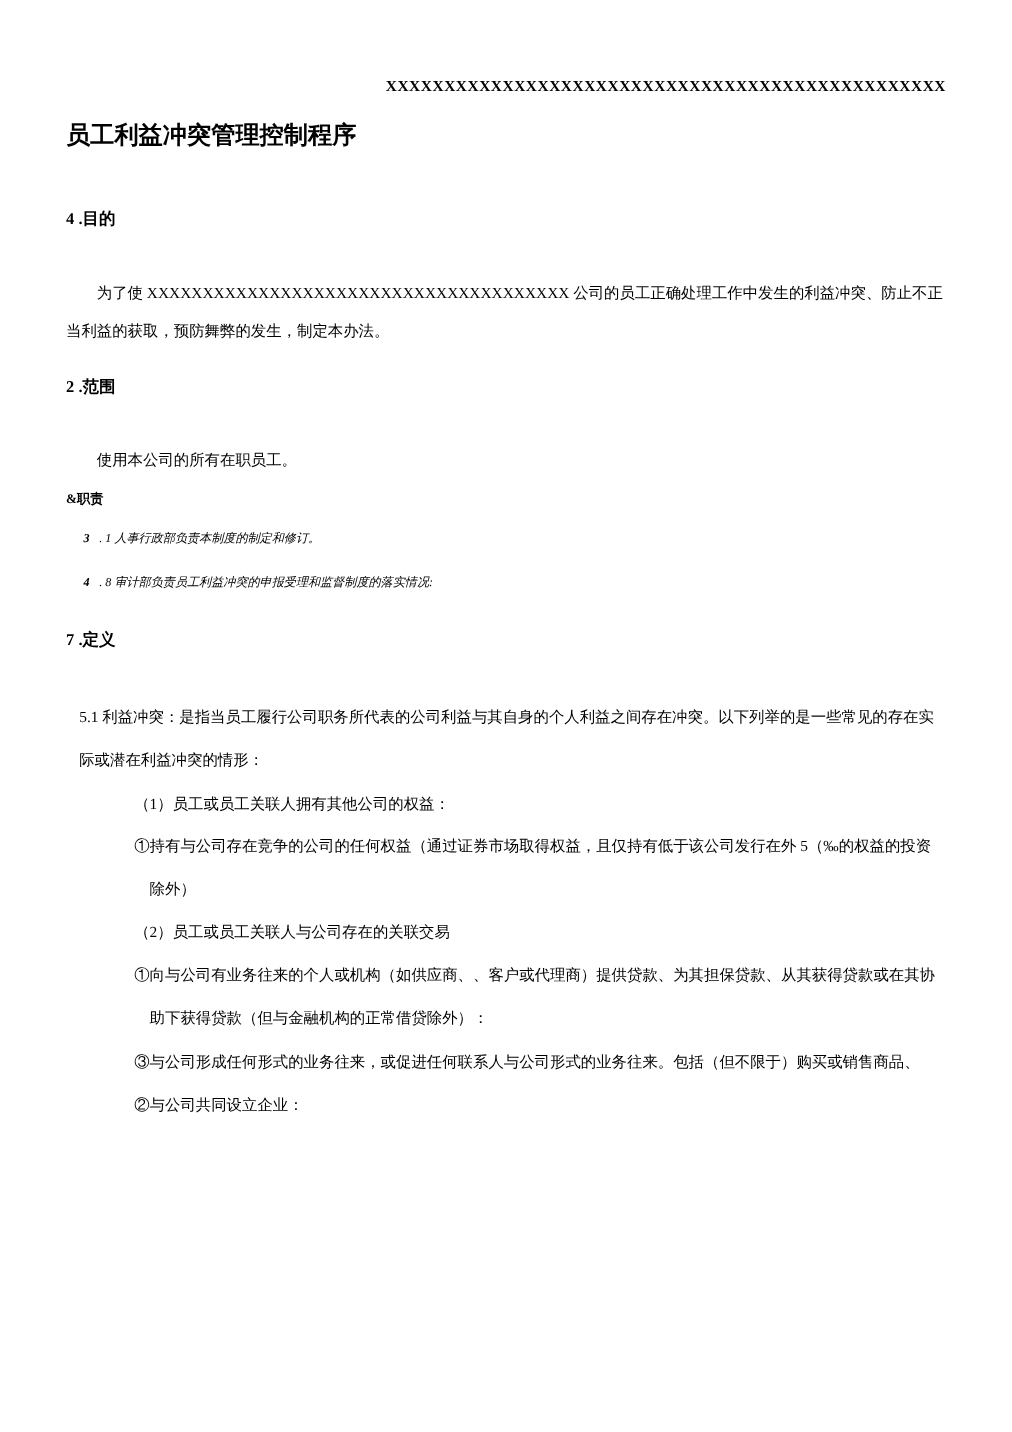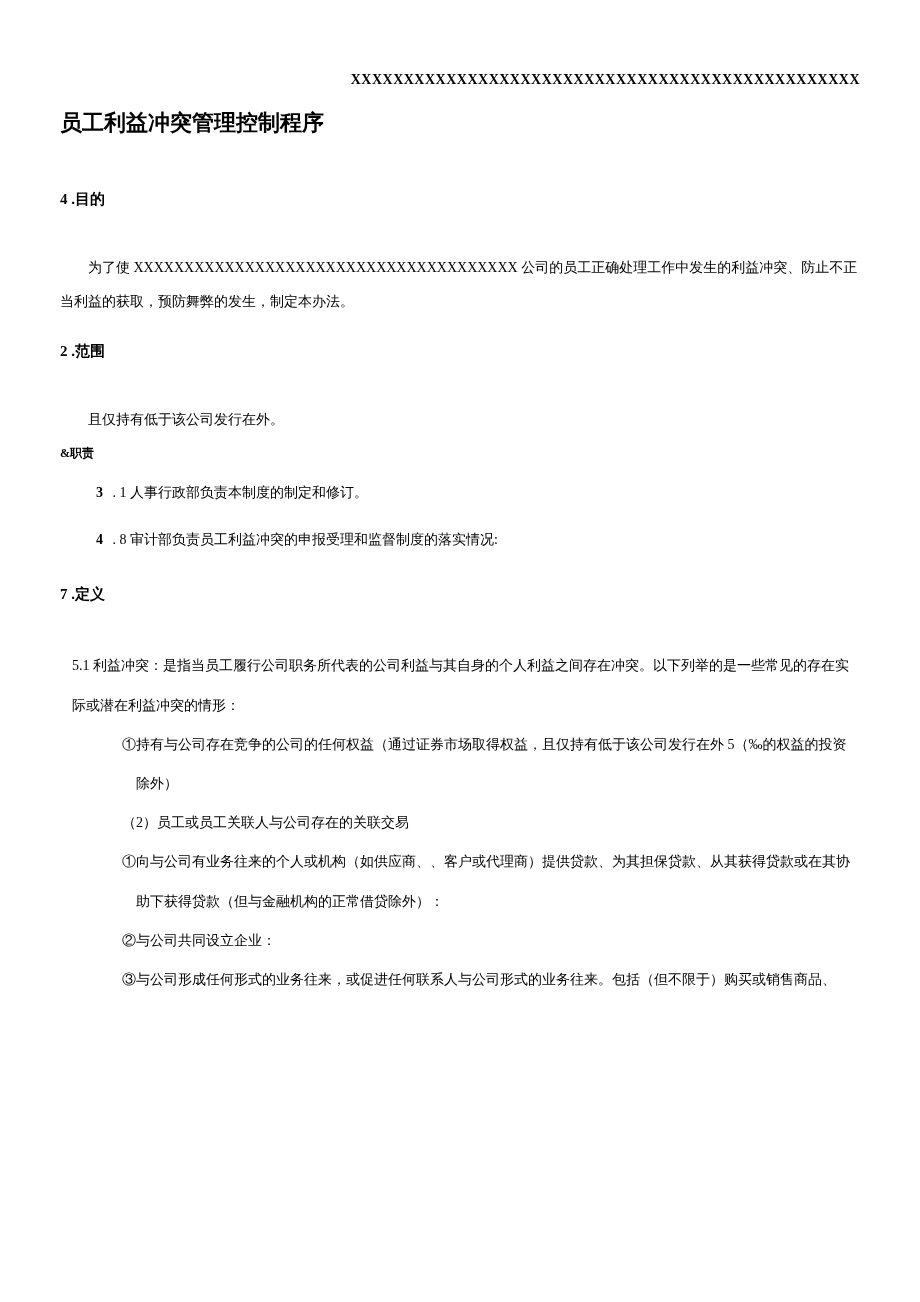--- a/index.html
+++ b/index.html
@@ -59,24 +59,25 @@
     }
     .def-indent-1 {
       padding-left: 50px;
       text-indent: 0;
     }
     .def-indent-2 {
       padding-left: 64px;
       text-indent: -14px;
     }
     .numbered-sub {
-      font-size: 14px;
+      font-size: 11px;
       line-height: 2.2;
-      margin-left: 36px;
+      margin-left: 16px;
       margin-bottom: 16px;
+      font-style: italic;
     }
     .numbered-sub .num {
       font-weight: bold;
       display: inline-block;
       margin-right: 6px;
     }
     .amp-heading {
       font-size: 12px;
       font-weight: bold;
       margin-bottom: 16px;
@@ -91,34 +92,35 @@
 <div class="header-x">XXXXXXXXXXXXXXXXXXXXXXXXXXXXXXXXXXXXXXXXXXXXXXXX</div>
 
 <div class="main-title">员工利益冲突管理控制程序</div>
 
 <div class="section-heading">4 .目的</div>
 
 <div class="body-text">为了使 XXXXXXXXXXXXXXXXXXXXXXXXXXXXXXXXXXXXXX 公司的员工正确处理工作中发生的利益冲突、防止不正当利益的获取，预防舞弊的发生，制定本办法。</div>
 
 <div class="section-heading">2 .范围</div>
 
-<div class="body-text-flat">且仅持有低于该公司发行在外。</div>
+<div class="body-text-flat">使用本公司的所有在职员工。</div>
 
 <div class="amp-heading">&amp;职责</div>
 
 <div class="numbered-sub">
   <span class="num bold-num">3</span><span> . 1 人事行政部负责本制度的制定和修订。</span>
 </div>
 
 <div class="numbered-sub">
   <span class="num bold-num">4</span><span> . 8 审计部负责员工利益冲突的申报受理和监督制度的落实情况:</span>
 </div>
 
 <div class="section-heading" style="margin-top:30px;">7 .定义</div>
 
 <div class="definition-block">
   <div class="def-main">5.1 利益冲突：是指当员工履行公司职务所代表的公司利益与其自身的个人利益之间存在冲突。以下列举的是一些常见的存在实际或潜在利益冲突的情形：</div>
+  <div class="def-indent-1">（1）员工或员工关联人拥有其他公司的权益：</div>
   <div class="def-indent-2">①持有与公司存在竞争的公司的任何权益（通过证券市场取得权益，且仅持有低于该公司发行在外 5（‰的权益的投资除外）</div>
   <div class="def-indent-1">（2）员工或员工关联人与公司存在的关联交易</div>
   <div class="def-indent-2">①向与公司有业务往来的个人或机构（如供应商、、客户或代理商）提供贷款、为其担保贷款、从其获得贷款或在其协助下获得贷款（但与金融机构的正常借贷除外）：</div>
+  <div class="def-indent-2">③与公司形成任何形式的业务往来，或促进任何联系人与公司形式的业务往来。包括（但不限于）购买或销售商品、</div>
   <div class="def-indent-2">②与公司共同设立企业：</div>
-  <div class="def-indent-2">③与公司形成任何形式的业务往来，或促进任何联系人与公司形式的业务往来。包括（但不限于）购买或销售商品、</div>
 </div>
 
 </body></html>

